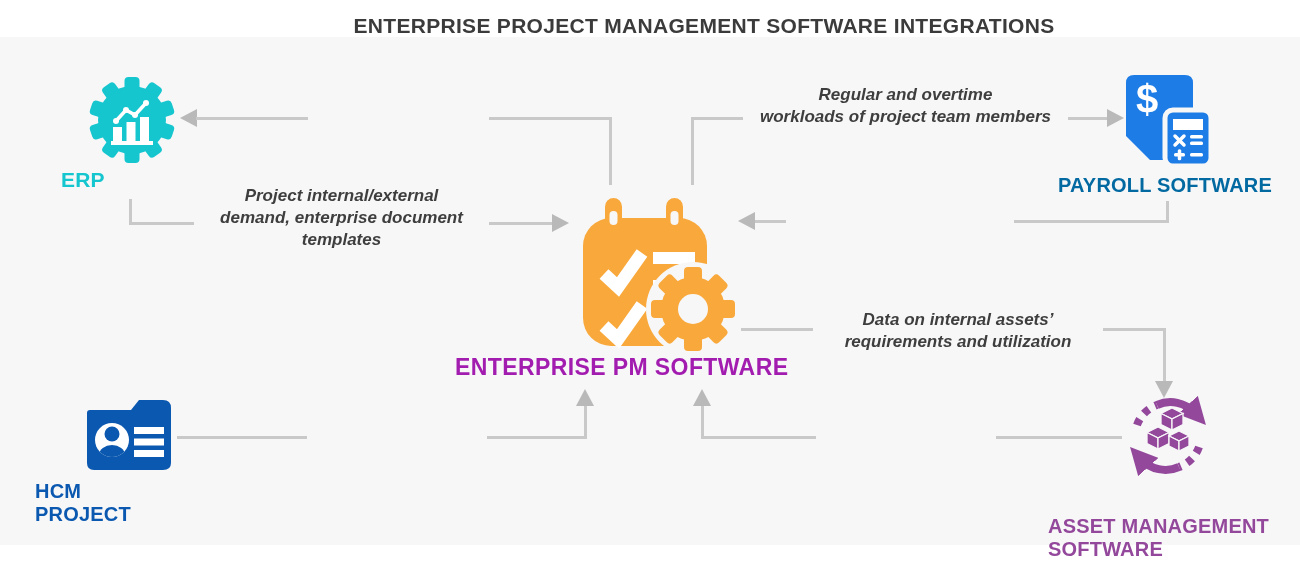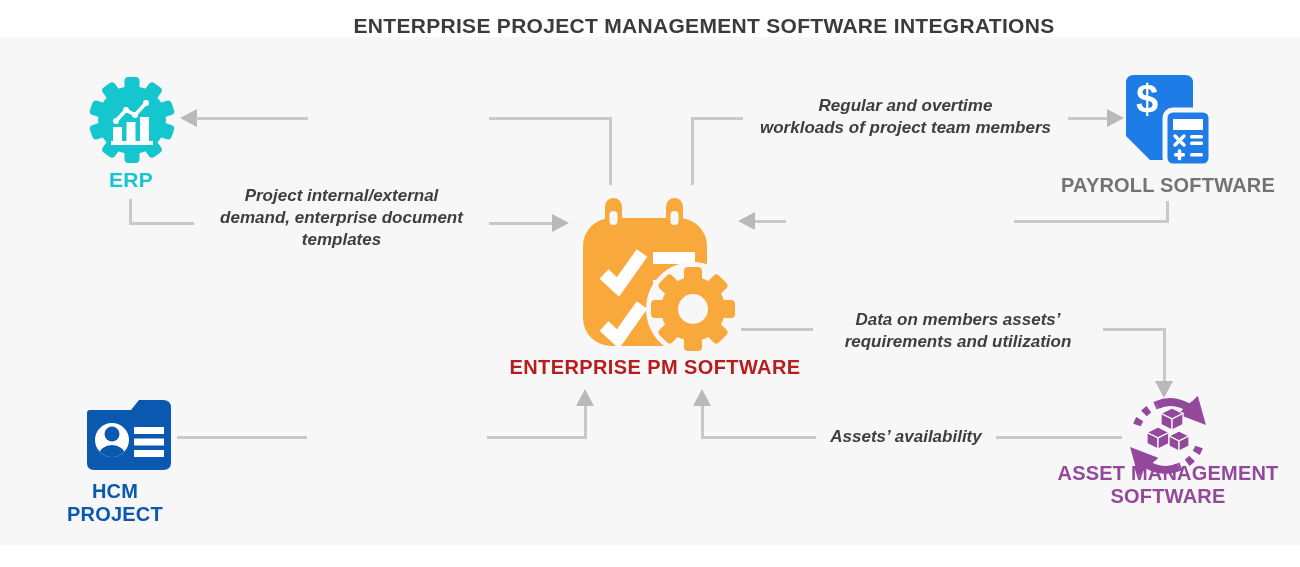--- a/index.html
+++ b/index.html
@@ -10,26 +10,26 @@
          font-size:21px;font-weight:700;letter-spacing:.3px;color:#3b3b3b;padding-left:42px;}
   .line{position:absolute;background:#c9c9c9;}
   .arrow{position:absolute;width:0;height:0;}
   .arrow.left {border-top:9px solid transparent;border-bottom:9px solid transparent;border-right:17px solid #b9b9b9;}
   .arrow.right{border-top:9px solid transparent;border-bottom:9px solid transparent;border-left:17px solid #b9b9b9;}
   .arrow.up   {border-left:9px solid transparent;border-right:9px solid transparent;border-bottom:17px solid #b9b9b9;}
   .arrow.down {border-left:9px solid transparent;border-right:9px solid transparent;border-top:17px solid #b9b9b9;}
   .flow-label{position:absolute;font-style:italic;font-weight:700;font-size:17px;line-height:22px;
               color:#3e3e3e;text-align:center;white-space:pre-line;}
   .node-label{position:absolute;font-weight:700;font-size:20px;line-height:23px;letter-spacing:.2px;
-              text-align:center;white-space:pre-line;}
+              white-space:pre-line;}
   .lbl-erp{color:#15c6cf;font-size:21px;}
-  .lbl-payroll{color:#737373;}
+  .lbl-payroll{color:#0369a1;}
   .lbl-hcm{color:#0b58b0;}
   .lbl-asset{color:#93489b;}
-  .lbl-center{color:#b91c1c;font-size:20px;letter-spacing:.4px;}
+  .lbl-center{color:#a21caf;font-size:23px;letter-spacing:.4px;}
   .icon{position:absolute;}
 </style>
 </head>
 <body>
 
 <div class="stage">
   <h1 class="title">ENTERPRISE PROJECT MANAGEMENT SOFTWARE INTEGRATIONS</h1>
   <div class="panel"></div>
 
   <div class="icon" style="left:86px;top:72px;">
@@ -129,21 +129,21 @@
         <polygon points="61,21.5 50,27 50,38 61,32.5"></polygon>
         <polygon points="36,35 47,40.5 36,46 25,40.5"></polygon>
         <polygon points="25,40.5 36,46 36,57 25,51.5"></polygon>
         <polygon points="47,40.5 36,46 36,57 47,51.5"></polygon>
         <polygon points="57,39 67,44 57,49 47,44"></polygon>
         <polygon points="47,44 57,49 57,59 47,54"></polygon>
         <polygon points="67,44 57,49 57,59 67,54"></polygon>
       </g>
     </svg>
   </div>
-  <div class="node-label lbl-asset" style="left:1048px;top:462px;width:240px;">ASSET MANAGEMENT
+  <div class="node-label lbl-asset" style="left:1048px;top:515px;width:240px;">ASSET MANAGEMENT
 SOFTWARE</div>
 
   <div class="icon" style="left:575px;top:192px;">
     <svg width="165" height="162" viewBox="0 0 165 162">
       <rect x="8" y="26" width="124" height="128" rx="28" fill="#f9a93c"></rect>
       <rect x="30" y="6" width="17" height="34" rx="8.5" fill="#f9a93c"></rect>
       <rect x="34.5" y="19" width="8" height="14" rx="4" fill="#f7f7f8"></rect>
       <rect x="91" y="6" width="17" height="34" rx="8.5" fill="#f9a93c"></rect>
       <rect x="95.5" y="19" width="8" height="14" rx="4" fill="#f7f7f8"></rect>
       <g fill="none" stroke="#ffffff" stroke-width="13">
@@ -182,39 +182,38 @@
   <div class="line" style="left:129px;top:199px;width:3px;height:26px;"></div>
   <div class="line" style="left:129px;top:222px;width:65px;height:3px;"></div>
   <div class="flow-label" style="left:194px;top:185px;width:295px;">Project internal/external
 demand, enterprise document
 templates</div>
   <div class="line" style="left:489px;top:222px;width:63px;height:3px;"></div>
   <div class="arrow right" style="left:552px;top:214px;"></div>
 
   <div class="line" style="left:691px;top:117px;width:3px;height:68px;"></div>
   <div class="line" style="left:691px;top:117px;width:52px;height:3px;"></div>
-  <div class="flow-label" style="left:743px;top:95px;width:325px;">Regular and overtime
+  <div class="flow-label" style="left:743px;top:84px;width:325px;">Regular and overtime
 workloads of project team members</div>
   <div class="line" style="left:1068px;top:117px;width:40px;height:3px;"></div>
   <div class="arrow right" style="left:1107px;top:109px;"></div>
 
   <div class="line" style="left:1166px;top:201px;width:3px;height:22px;"></div>
   <div class="line" style="left:1014px;top:220px;width:155px;height:3px;"></div>
   <div class="line" style="left:755px;top:220px;width:31px;height:3px;"></div>
   <div class="arrow left" style="left:738px;top:212px;"></div>
 
   <div class="line" style="left:741px;top:328px;width:72px;height:3px;"></div>
-  <div class="flow-label" style="left:813px;top:309px;width:290px;">Data on members assets’
+  <div class="flow-label" style="left:813px;top:309px;width:290px;">Data on internal assets’
 requirements and utilization</div>
   <div class="line" style="left:1103px;top:328px;width:63px;height:3px;"></div>
   <div class="line" style="left:1163px;top:328px;width:3px;height:54px;"></div>
   <div class="arrow down" style="left:1155px;top:381px;"></div>
 
   <div class="line" style="left:996px;top:436px;width:126px;height:3px;"></div>
-  <div class="flow-label" style="left:816px;top:426px;width:180px;">Assets’ availability</div>
   <div class="line" style="left:701px;top:436px;width:115px;height:3px;"></div>
   <div class="line" style="left:701px;top:405px;width:3px;height:34px;"></div>
   <div class="arrow up" style="left:693px;top:389px;"></div>
 
   <div class="line" style="left:177px;top:436px;width:130px;height:3px;"></div>
   <div class="line" style="left:487px;top:436px;width:100px;height:3px;"></div>
   <div class="line" style="left:584px;top:405px;width:3px;height:34px;"></div>
   <div class="arrow up" style="left:576px;top:389px;"></div>
 </div>
 

